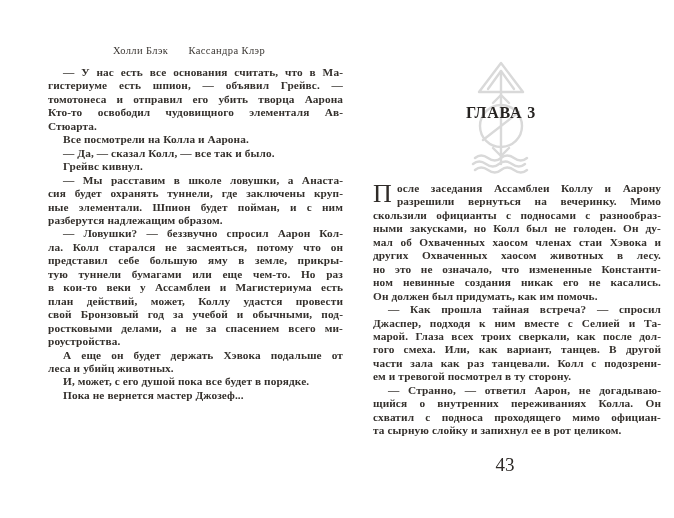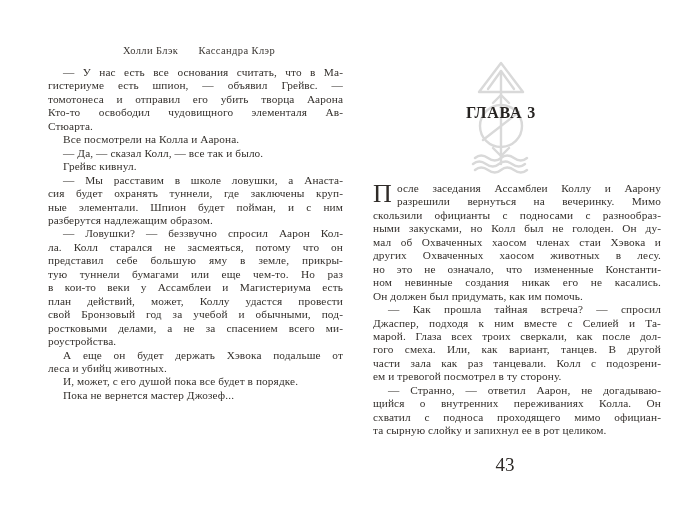--- a/index.html
+++ b/index.html
@@ -15,36 +15,36 @@
     font-family: "Liberation Serif", "DejaVu Serif", serif;
     color: #34302c;
     overflow: hidden;
   }
   .page { position: absolute; top: 0; height: 518px; }
   .left-page  { left: 48px;  width: 295px; }
   .right-page { left: 373px; width: 288px; }
 
   .running-header {
     position: absolute;
-    top: 45px; left: 10px;
+    top: 45px; left: 0;
     width: 282px;
     display: flex;
     justify-content: center;
     gap: 20px;
     font-size: 10.5px;
     letter-spacing: 0.4px;
     color: #3a3632;
   }
 
   .body-text { position: absolute; left: 0; font-size: 11.3px; line-height: 13.45px; letter-spacing: 0.1px; }
   .left-page  .body-text { top: 66px;  width: 295px; }
   .right-page .body-text { top: 182px; width: 288px; }
 
   .para { margin: 0; }
-  .line { text-align: justify; text-align-last: justify; }
+  .line { text-align: justify; text-align-last: justify; font-weight: bold; }
   .line.last { text-align-last: left; }
   .line.indent { text-indent: 15px; }
 
   .dropcap {
     float: left;
     font-size: 26px;
     line-height: 24px;
     height: 26px;
     margin: 0 5px 0 0;
     color: #2f2b28;

